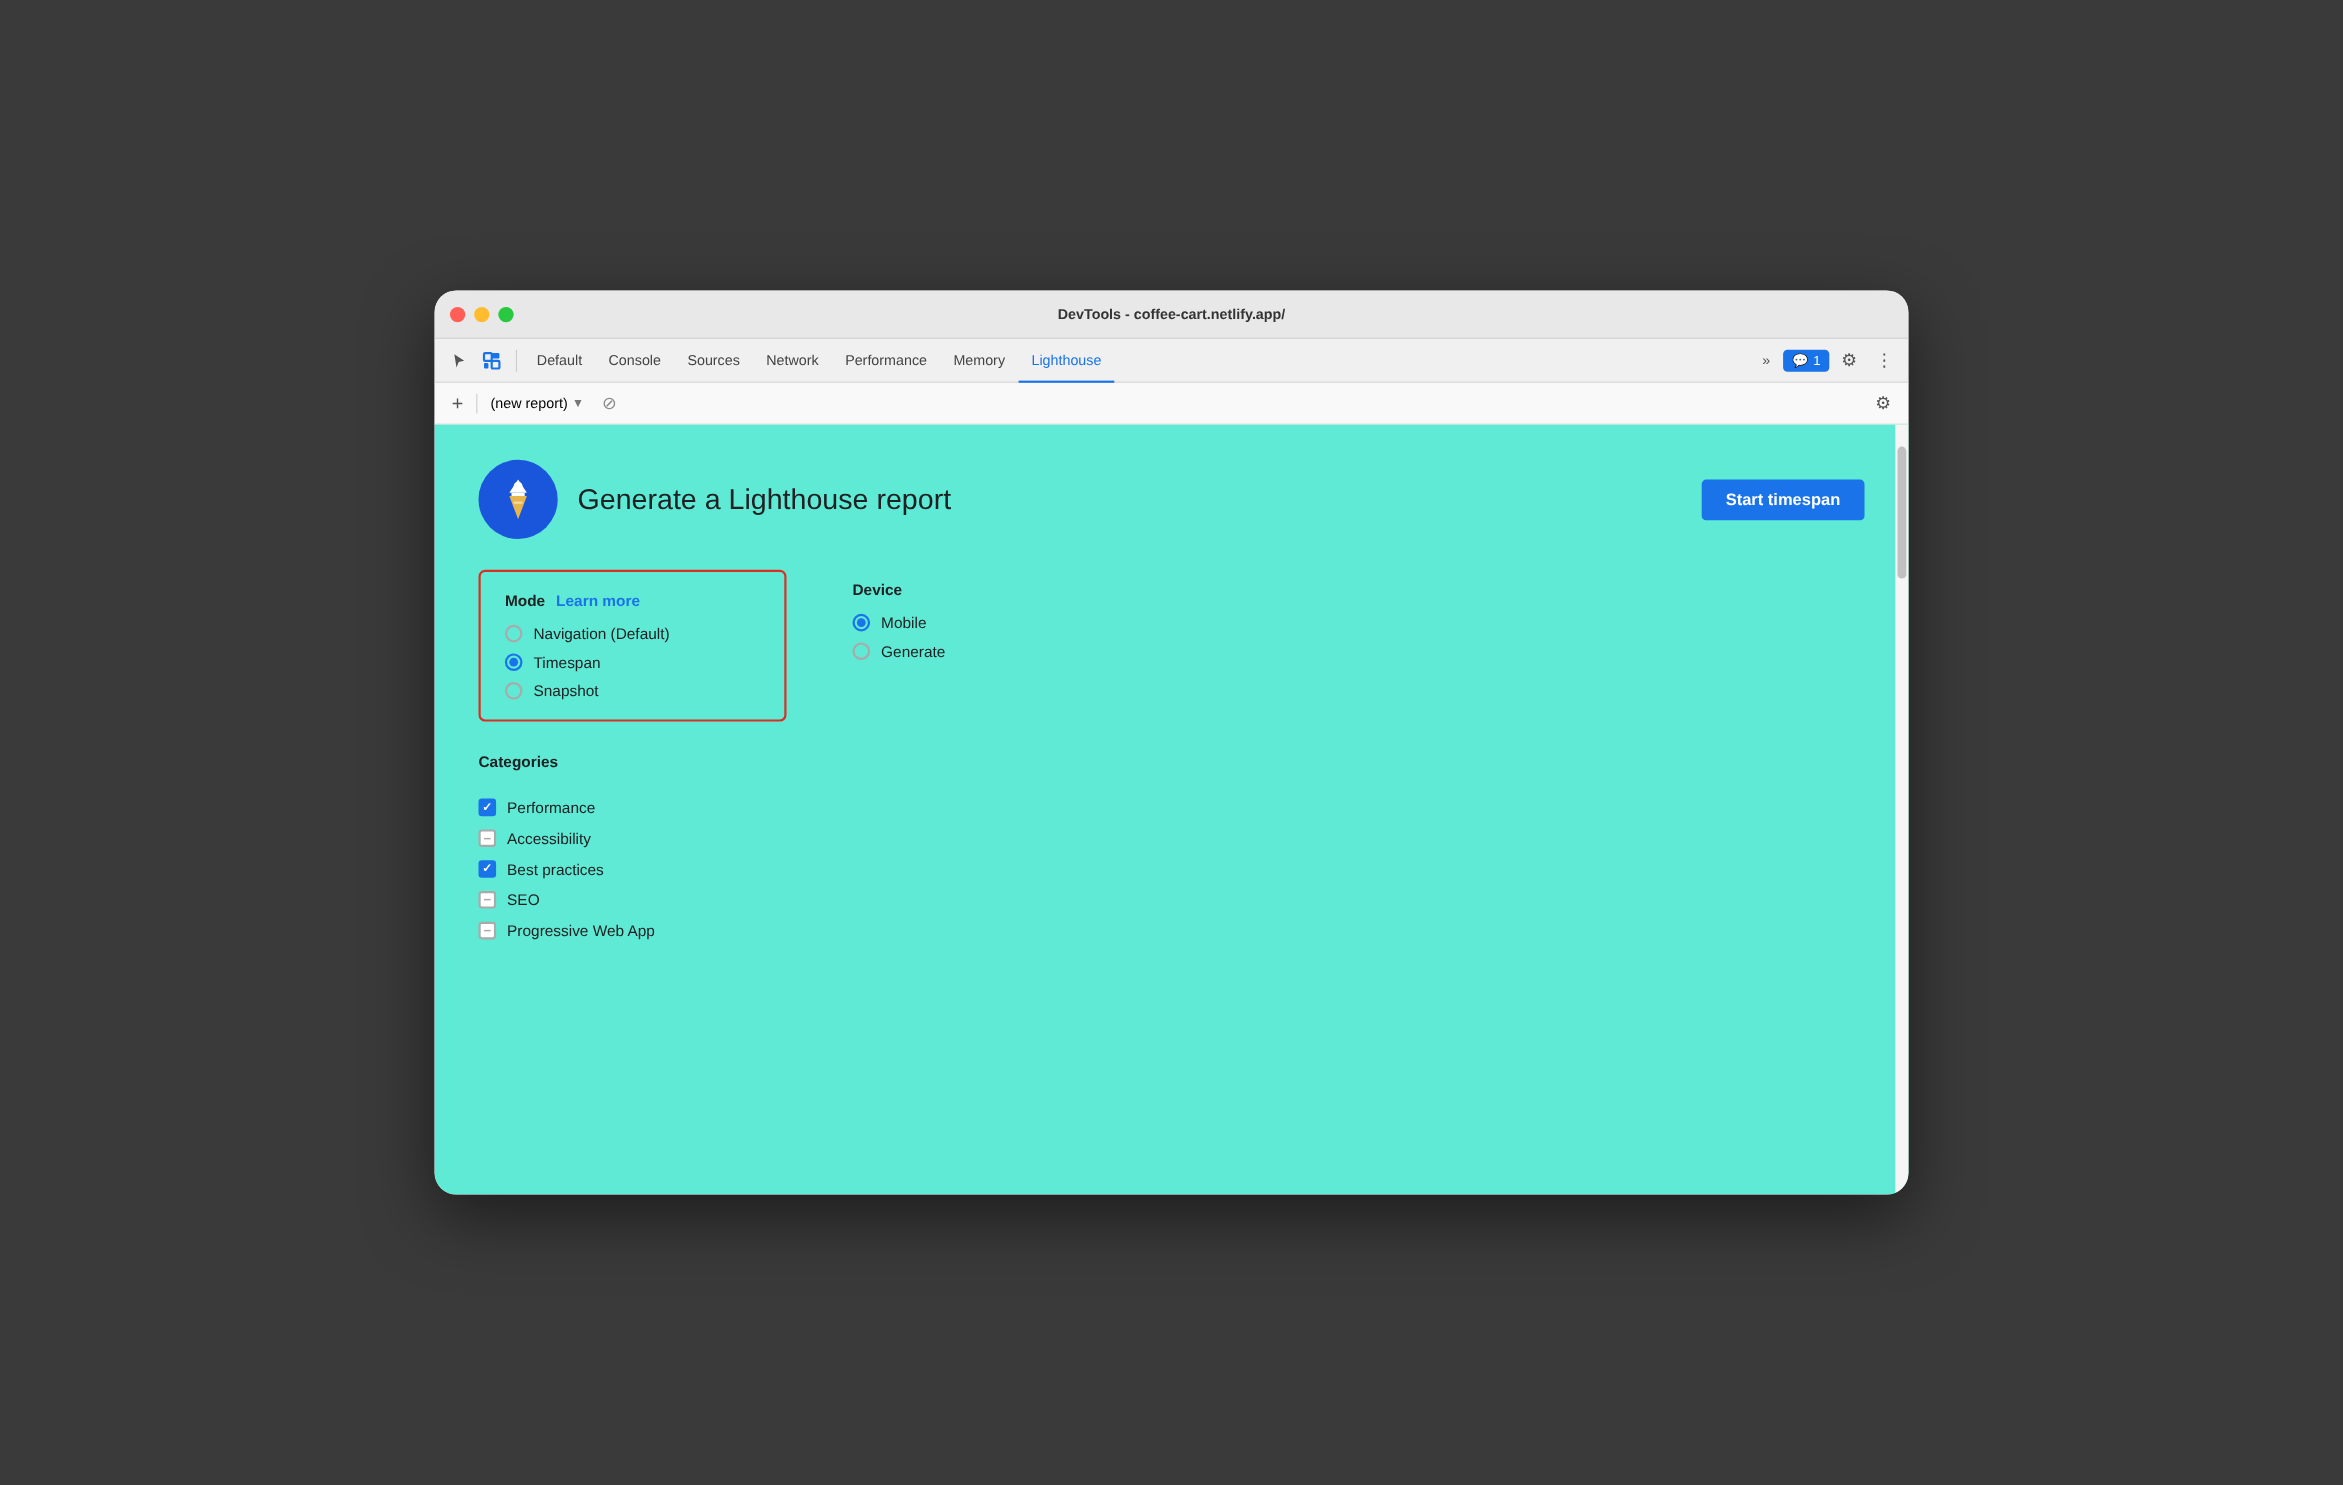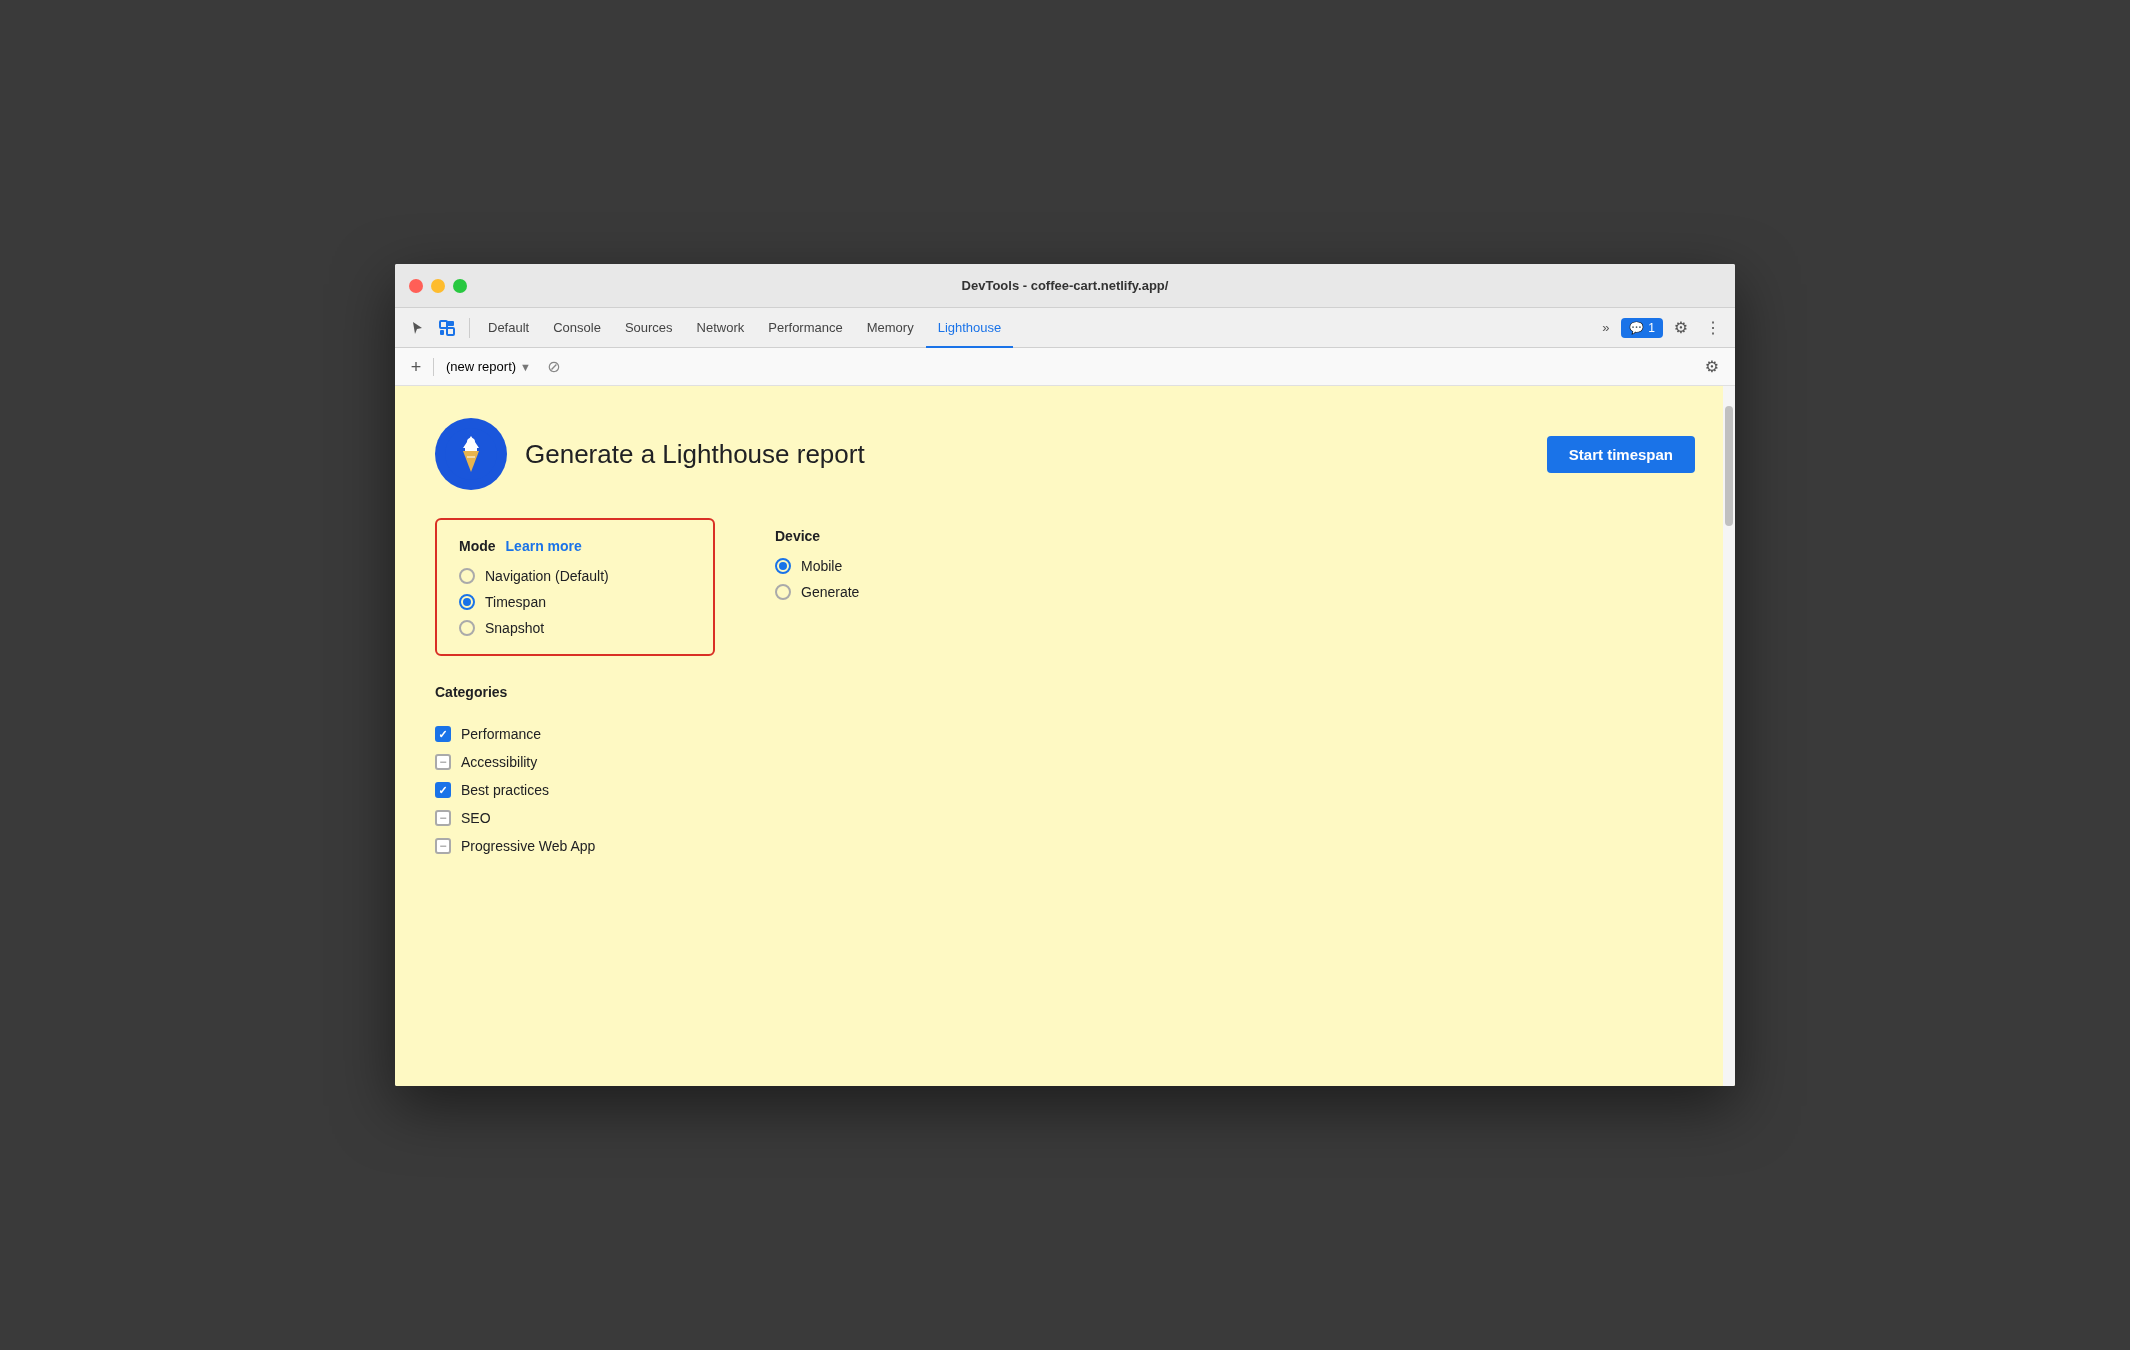--- a/index.html
+++ b/index.html
@@ -7,21 +7,21 @@
       background: #3a3a3a;
       display: flex;
       justify-content: center;
       align-items: center;
       min-height: 100vh;
       font-family: -apple-system, BlinkMacSystemFont, 'Segoe UI', sans-serif;
     }
     .window {
       width: 1340px;
       background: #f0f0f0;
-      border-radius: 2px;
+      border-radius: 20px;
       box-shadow: 0 20px 60px rgba(0,0,0,0.5);
       overflow: hidden;
     }
     .title-bar {
       background: #e8e8e8;
       height: 44px;
       display: flex;
       align-items: center;
       justify-content: center;
       position: relative;
@@ -177,21 +177,21 @@
       width: 26px;
       height: 26px;
       display: flex;
       align-items: center;
       justify-content: center;
       color: #555;
       cursor: pointer;
       font-size: 16px;
     }
     .main-content {
-      background: #fef9c3;
+      background: #5eead4;
       min-height: 700px;
       padding: 32px 40px;
       display: flex;
       flex-direction: column;
       gap: 28px;
       position: relative;
     }
     .header-row {
       display: flex;
       align-items: center;

